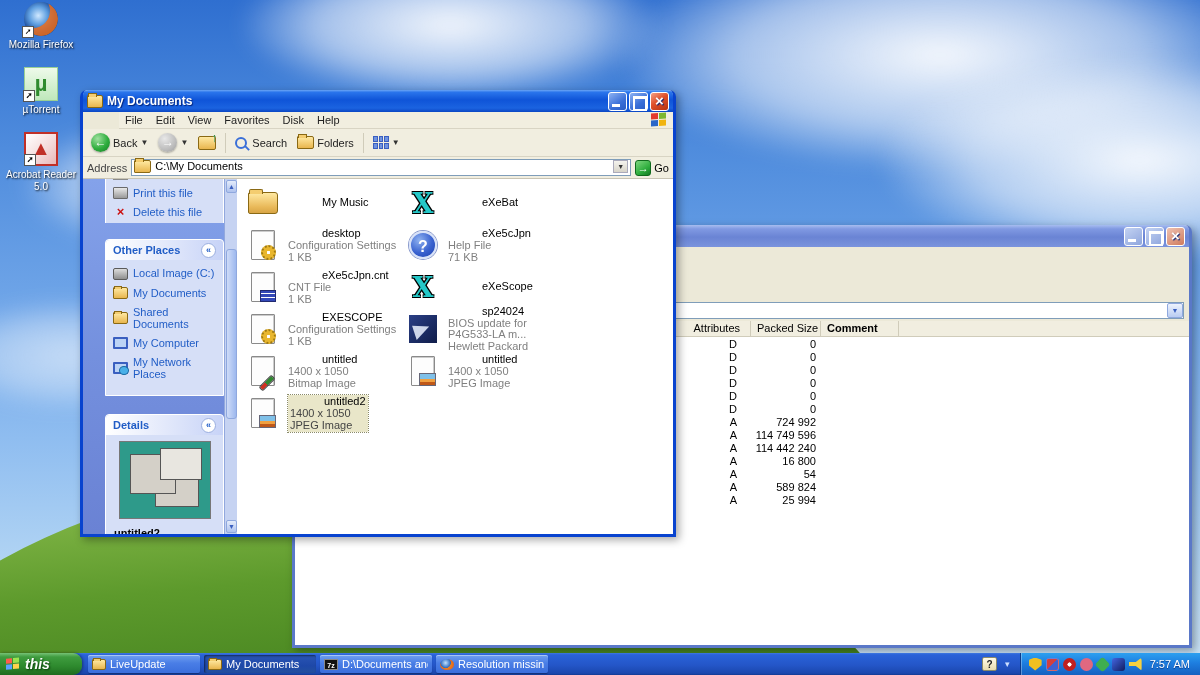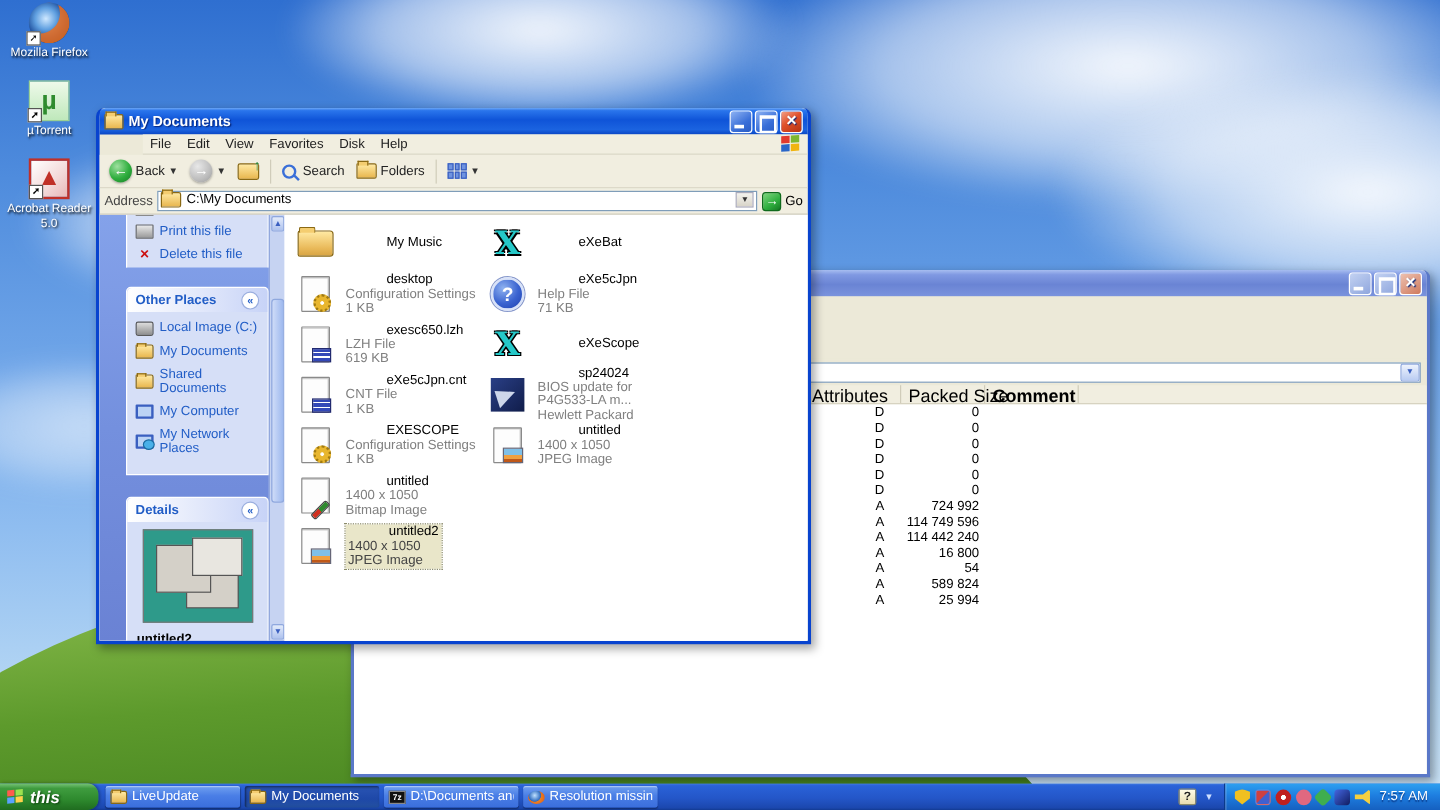--- a/index.html
+++ b/index.html
@@ -140,21 +140,21 @@
   .fi-hp { width:28px; height:28px; background:linear-gradient(135deg,#2a3f86,#101d4a); position:relative; }
   .fi-hp::before { content:""; position:absolute; left:5px; top:8px; border-left:16px solid #cdd6ea; border-top:6px solid transparent; border-bottom:9px solid transparent; transform:rotate(-18deg); }
 
   
   #archive { left:292px; top:225px; width:900px; height:423px; z-index:2; background:#ece9d8; border-color:#5a78c8; }
   .arc-toolbar { height:52px; flex:0 0 52px; background:#ece9d8; }
   .arc-comborow { height:22px; flex:0 0 22px; background:#ece9d8; display:flex; align-items:center; padding:0 5px; }
   .arc-combo { flex:1; height:17px; background:#fff; border:1px solid #7f9db9; display:flex; align-items:center; }
   .arc-combo .spacer { flex:1; }
   .combo-drop { width:16px; height:15px; background:linear-gradient(180deg,#eef3fd,#b9ccf2); border:1px solid #8fa8de; border-radius:2px; font-size:7px; color:#3a5fc0; text-align:center; line-height:14px; cursor:pointer; }
-  .arc-header { height:16px; flex:0 0 16px; background:#f1eee0; border-bottom:1px solid #d0ccba; display:flex; font-size:15px; color:#000; }
+  .arc-header { height:16px; flex:0 0 16px; background:#f1eee0; border-bottom:1px solid #d0ccba; display:flex; font-size:11px; color:#000; }
   .hcell { border-right:1px solid #d0ccba; padding:1px 6px 0; white-space:nowrap; }
   .h-attr { width:456px; text-align:right; padding-right:10px; }
   .h-size { width:70px; text-align:right; padding-right:4px; }
   .h-comm { width:78px;font-weight:bold; }
   .h-rest { flex:1; border-right:none; }
   .arc-list { flex:1; background:#fff; overflow:hidden; padding-top:1px; }
   .arow { display:flex; height:13px; line-height:13px; color:#000; }
   .a-attr { width:456px; text-align:right; padding-right:14px; }
   .a-size { width:70px; text-align:right; padding-right:5px; }
 
@@ -452,32 +452,20 @@
               <div class="fsub">1 KB</div>
             </span>
           </div>
           <div class="tile">
             <span class="ficon">
               <span class="fi-page">
                 <span class="fi-over ov-grid"></span>
               </span>
             </span>
             <span class="flabel">
-              <div class="fname">exesc650.lzh</div>
-              <div class="fsub">LZH File</div>
-              <div class="fsub">619 KB</div>
-            </span>
-          </div>
-          <div class="tile">
-            <span class="ficon">
-              <span class="fi-page">
-                <span class="fi-over ov-grid"></span>
-              </span>
-            </span>
-            <span class="flabel">
               <div class="fname">eXe5cJpn.cnt</div>
               <div class="fsub">CNT File</div>
               <div class="fsub">1 KB</div>
             </span>
           </div>
           <div class="tile">
             <span class="ficon">
               <span class="fi-page">
                 <span class="fi-over ov-gear"></span>
               </span>

